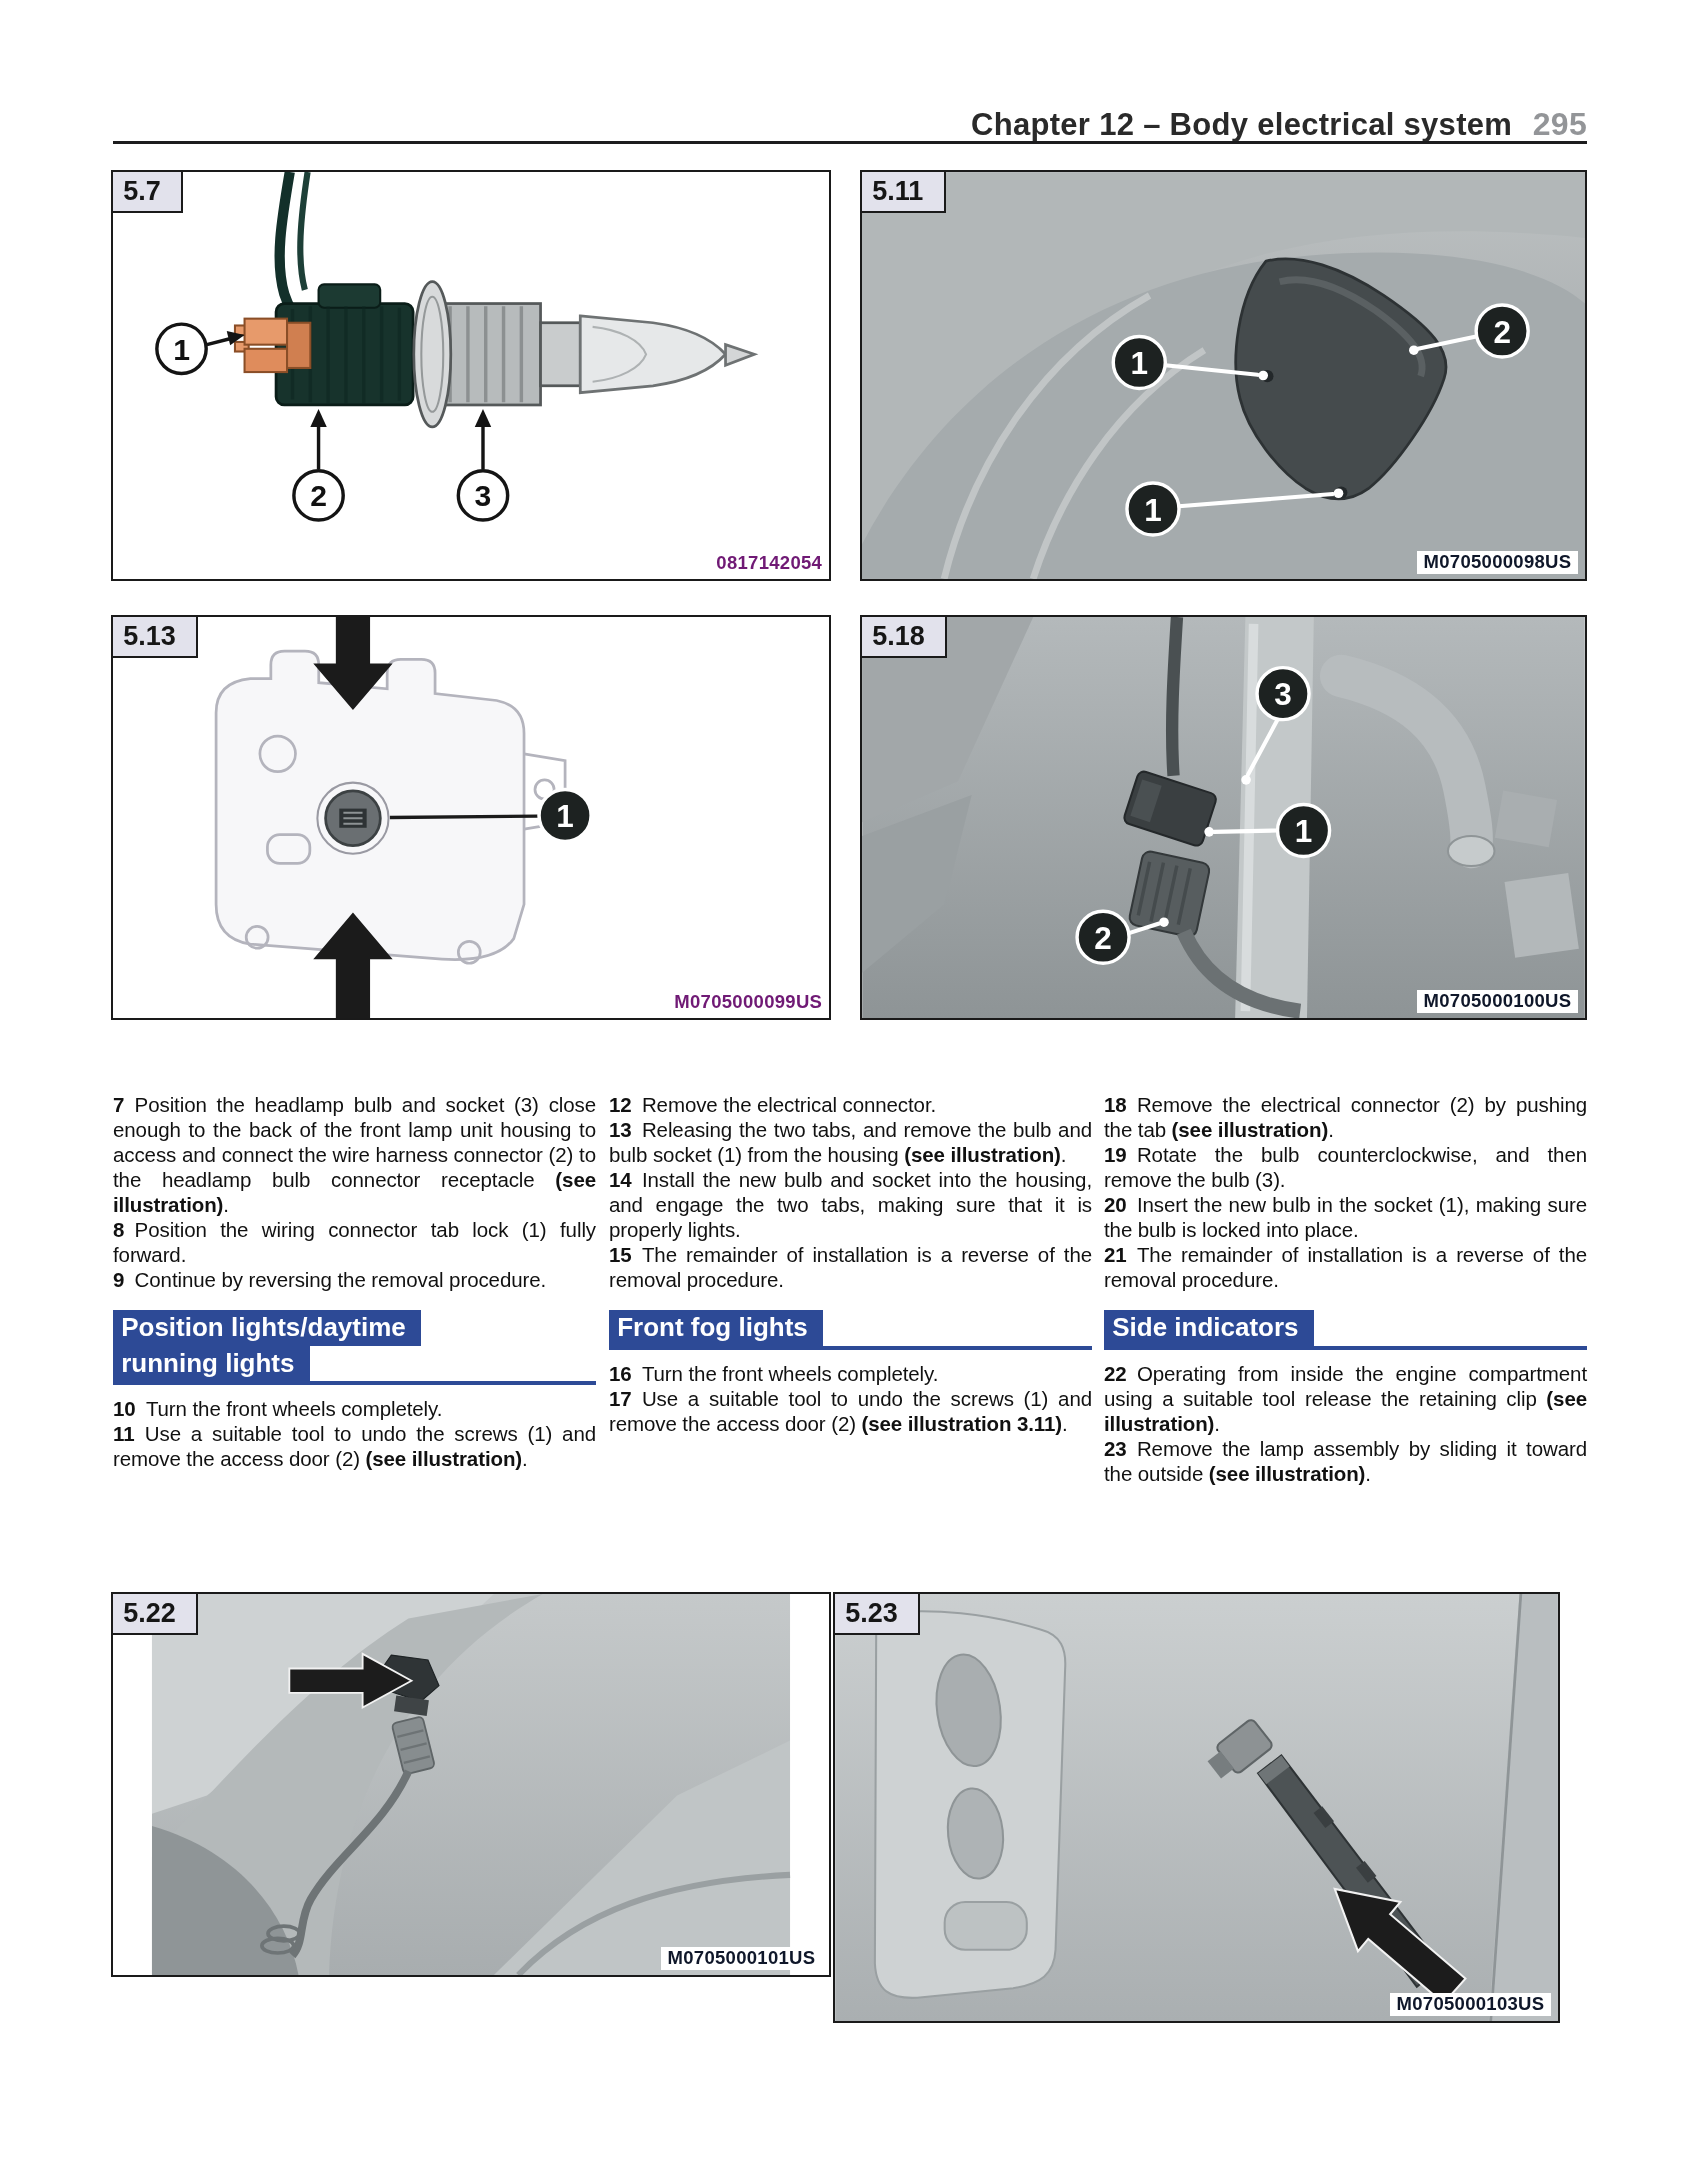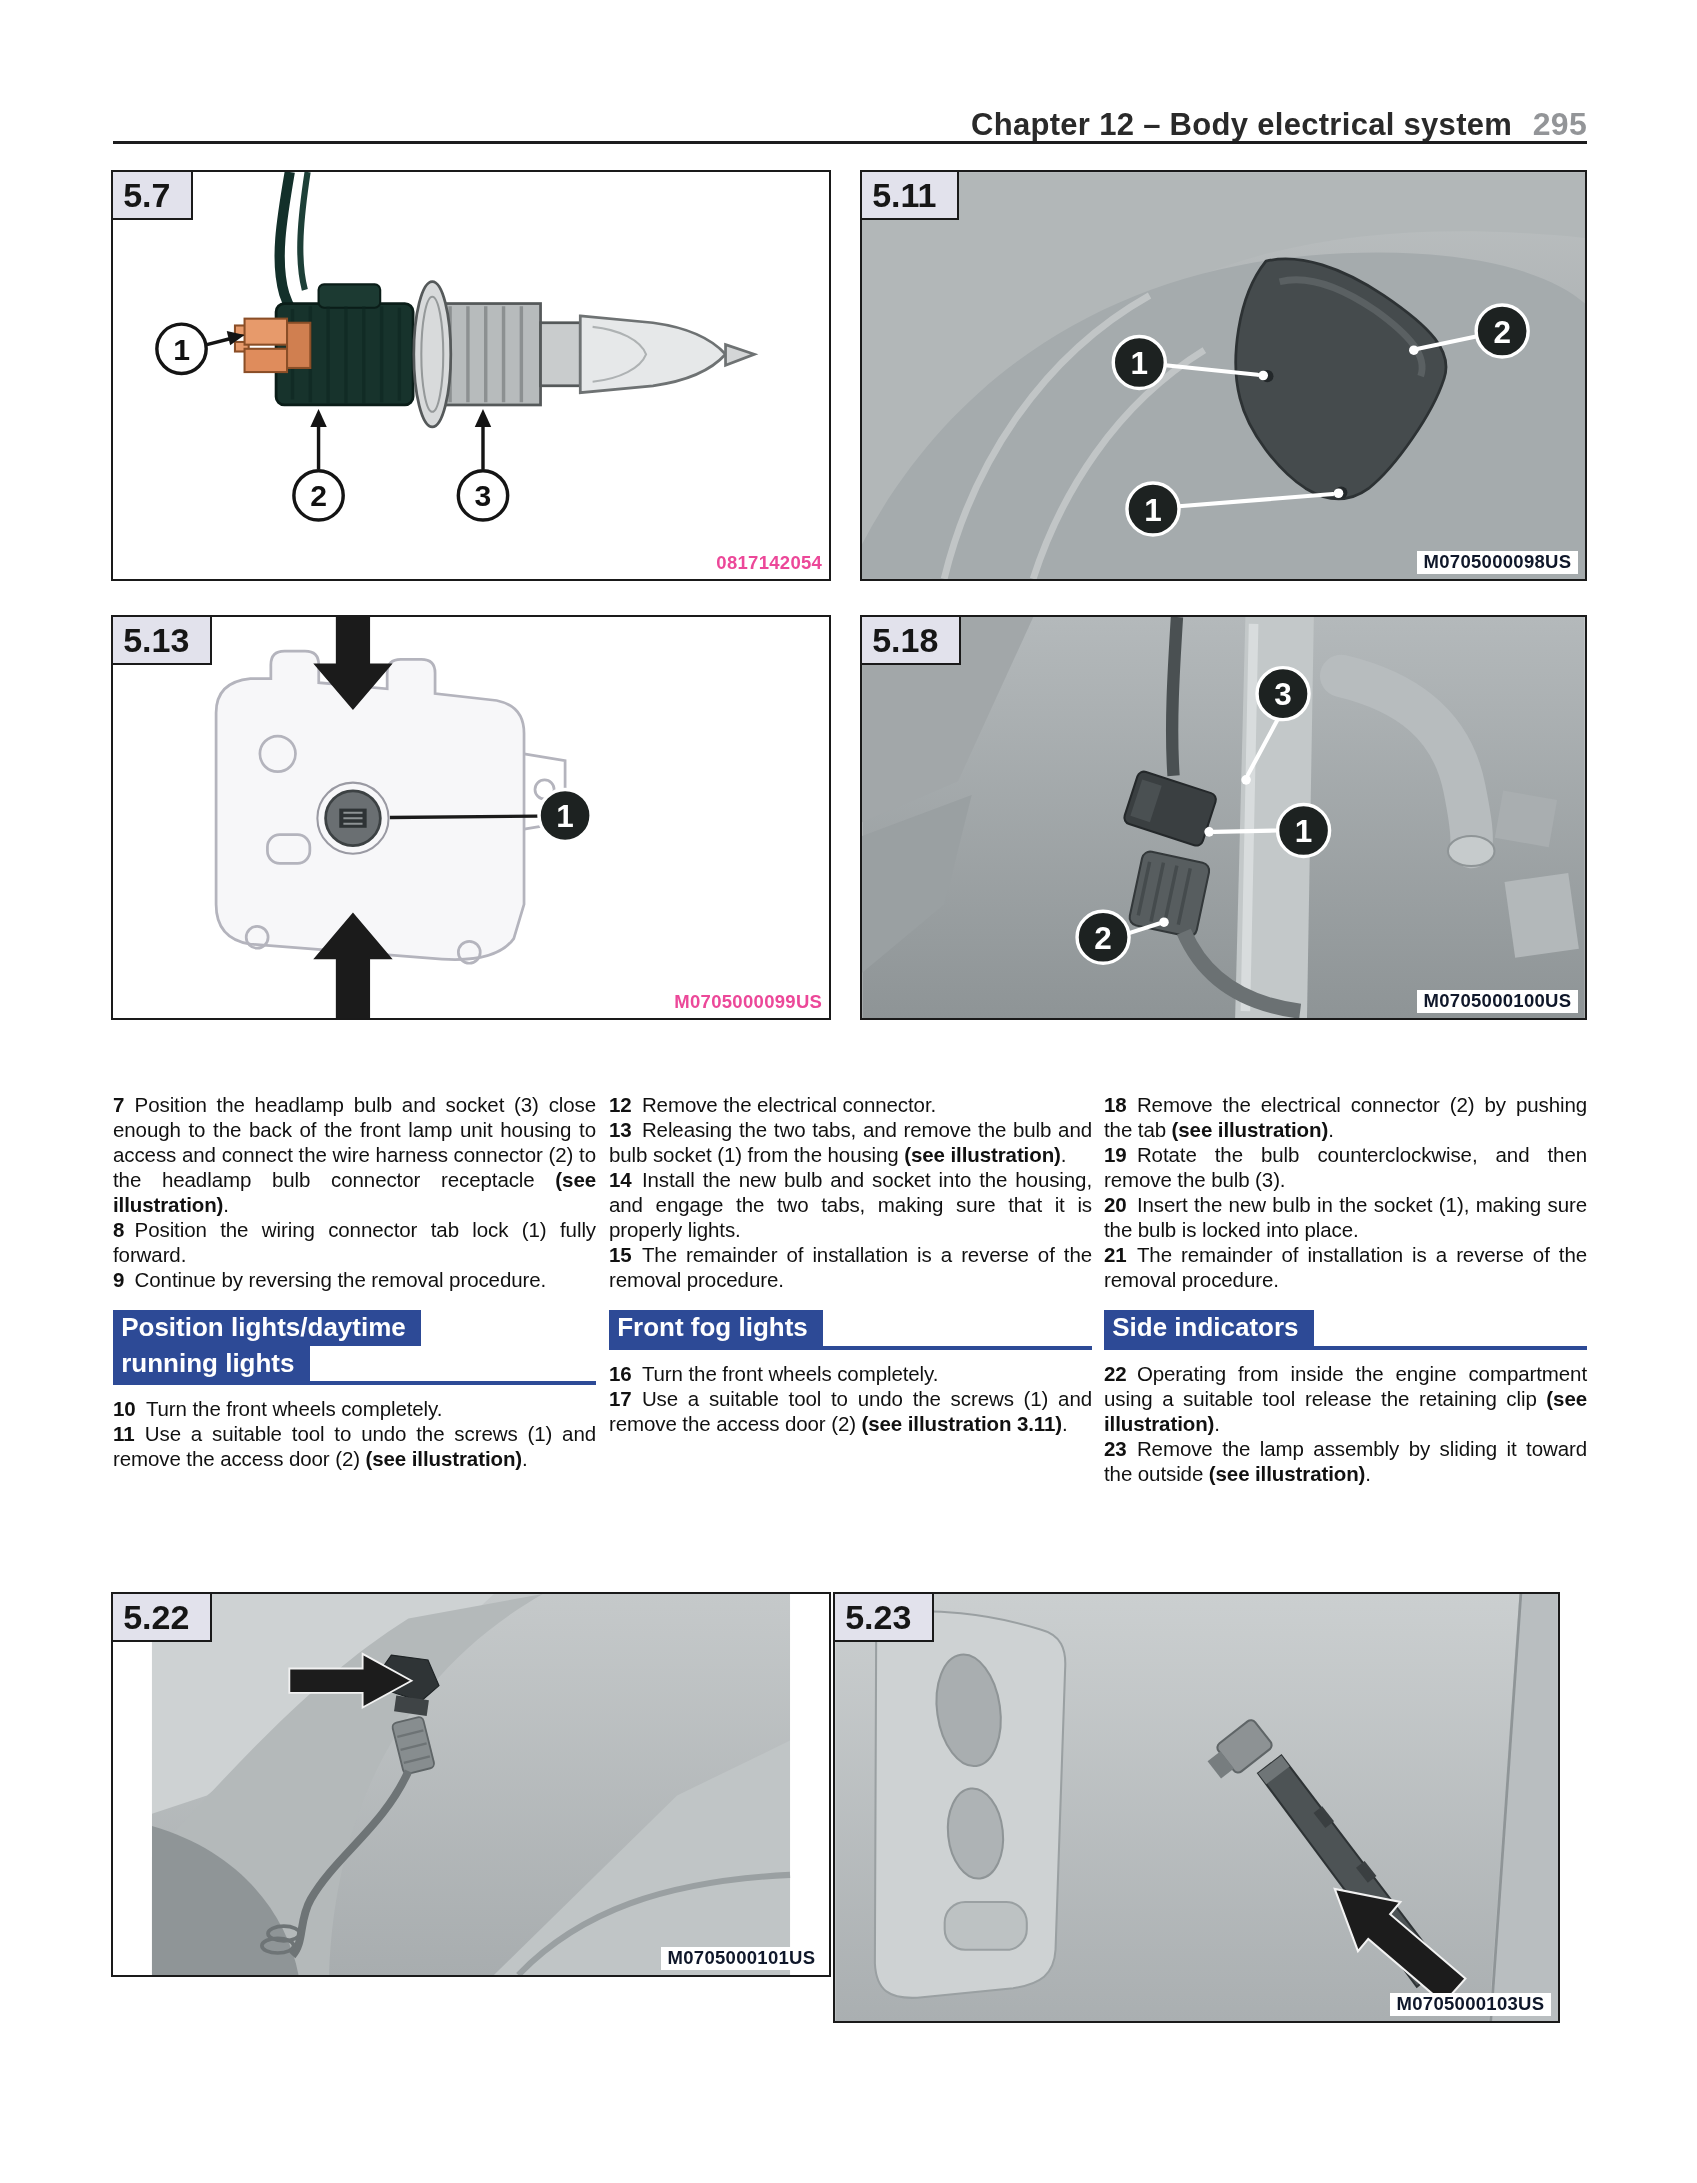--- a/index.html
+++ b/index.html
@@ -13,26 +13,26 @@
     text-align:right; font-weight:bold; font-size:31px; color:#2a2a2a;
     letter-spacing:0.3px; white-space:nowrap;margin-top:12px;
   }
   .header .pagenum { color:var(--page-number-gray); margin-left:20.5px; font-size:32px; }
   .hrule { position:absolute; top:141px; left:113px; width:1474px; height:3.4px; background:var(--rule-dark); }
   
   .panel { position:absolute; border:2.1px solid #1a1a1a; background:#ffffff; box-sizing:border-box; }
   .panel svg { display:block; width:100%; height:100%; }
   .fig-label {
     position:absolute; top:-2.1px; left:-2.1px; background:var(--label-box-bg);
-    border:2.1px solid #1a1a1a; font-weight:bold; font-size:34px; line-height:1;
+    border:2.1px solid #1a1a1a; font-weight:bold; font-size:27px; line-height:1;
     padding:6.2px 20.5px 6.2px 10.3px;
   }
   .fig-id {
     position:absolute; right:6.8px; bottom:4.8px; font-weight:bold; font-size:18.5px;
-    color:#ec4899; letter-spacing:0.3px; line-height:1.2;
+    color:#701a75; letter-spacing:0.3px; line-height:1.2;
   }
   .fig-id.boxed { background:#ffffff; padding:0.7px 6.8px; color:#0f172a; }
   
   .col {
     position:absolute; top:1092px; width:483px; text-align:justify;
     font-size:20.5px; line-height:25px; letter-spacing:-0.1px; color:#111111;
   }
   .col-0 { left:113px; } .col-1 { left:609px; } .col-2 { left:1104px; }
   .step { margin:0; }
   .step .num { font-weight:bold; margin-right:10.3px; }

